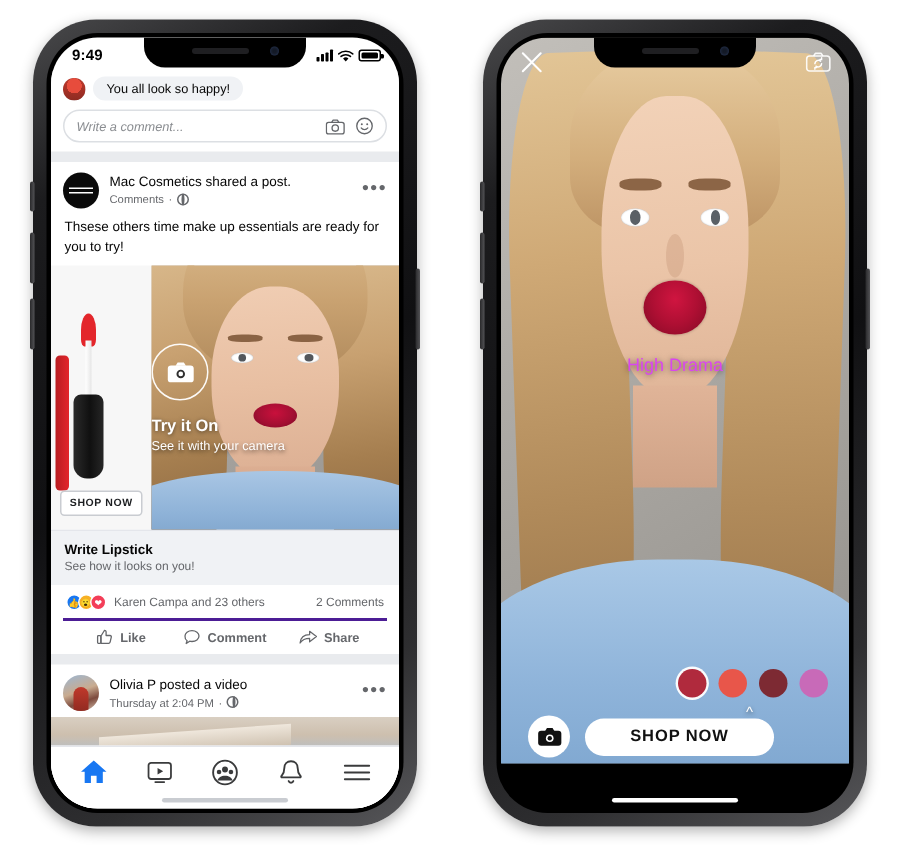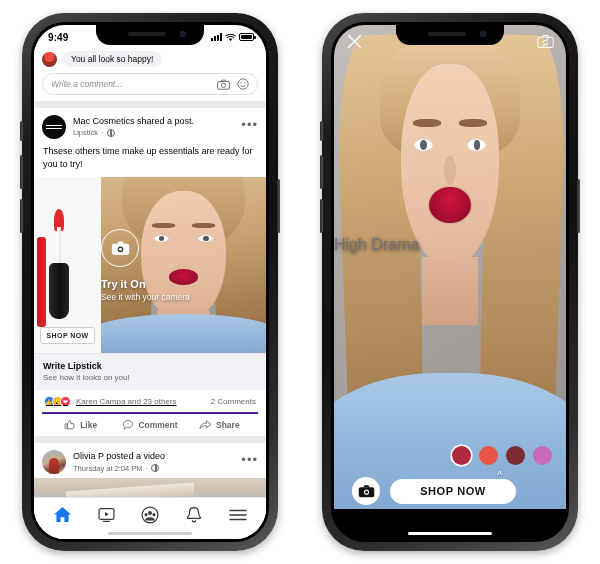--- a/index.html
+++ b/index.html
@@ -269,21 +269,21 @@
     background: #f0f2f5; padding: 7px 9px 8px 9px;
     border-top: 1px solid #e4e6eb;
   }
   .card-foot .t { font-size: 9px; font-weight: bold; color: #050505; }
   .card-foot .s { font-size: 8px; color: #65676b; margin-top: 2px; }
 
   .reactions {
     display: flex; align-items: center; justify-content: space-between;
     padding: 6px 10px 5px 10px;
   }
-  .rx-left { display: flex; align-items: center; gap: 5px; text-decoration: underline; }
+  .rx-left { display: flex; align-items: center; gap: 5px; }
   .rx-icons { display: flex; }
   .rx {
     width: 11px; height: 11px; border-radius: 50%;
     border: 1.2px solid #fff; margin-left: -3px;
     display: flex; align-items: center; justify-content: center;
     font-size: 6px; color: #fff;
   }
   .rx:first-child { margin-left: 0; }
   .rx.like { background: #1877f2; }
   .rx.wow  { background: #f7b125; color: #594005; }
@@ -373,21 +373,21 @@
     border-radius: 46% 46% 0 0;
   }
 
   .ar-top {
     position: absolute; left: 0; right: 0; top: 8px;
     display: flex; align-items: center; justify-content: space-between;
     padding: 0 12px; z-index: 10;
   }
   .ar-label {
     position: absolute; left: 0; right: 0; top: 41%;
-    color: #737373; font-size: 16px;
+    text-align: center; color: #d946ef; font-size: 12px;
     text-shadow: 0 1px 4px rgba(0,0,0,.6); z-index: 10;
   }
   .swatches {
     position: absolute; right: 14px; bottom: 74px;
     display: flex; align-items: center; gap: 8px; z-index: 12;
   }
   .sw { width: 19px; height: 19px; border-radius: 50%; }
   .sw.sel { box-shadow: 0 0 0 1.6px rgba(255,255,255,.95); }
   .chev {
     position: absolute; right: 64px; bottom: 58px; z-index: 12;
@@ -475,21 +475,21 @@
 
           <div class="divider-thick"></div>
 
           <div class="post-head">
             <div class="avatar mac"></div>
             <div class="ph-txt">
               <div class="ph-name">
                 <b>Mac Cosmetics</b><span> shared a post.</span>
               </div>
               <div class="ph-sub">
-                <span>Lipstick</span>
+                <span>Comments</span>
                 <span>·</span>
                 <span class="globe"></span>
               </div>
             </div>
             <div class="dots">•••</div>
           </div>
 
           <div class="post-body">Thsese others time make up essentials are ready for you to try!</div>
 
           <div class="ad-card">

